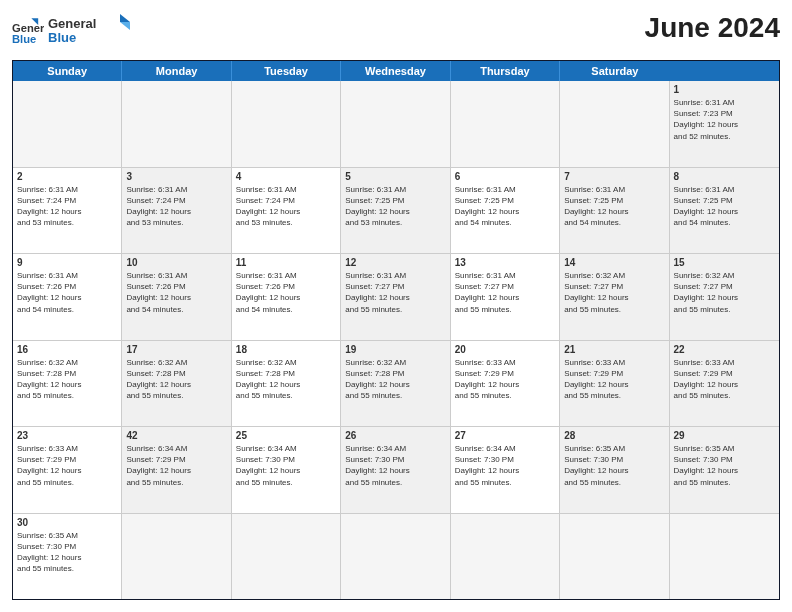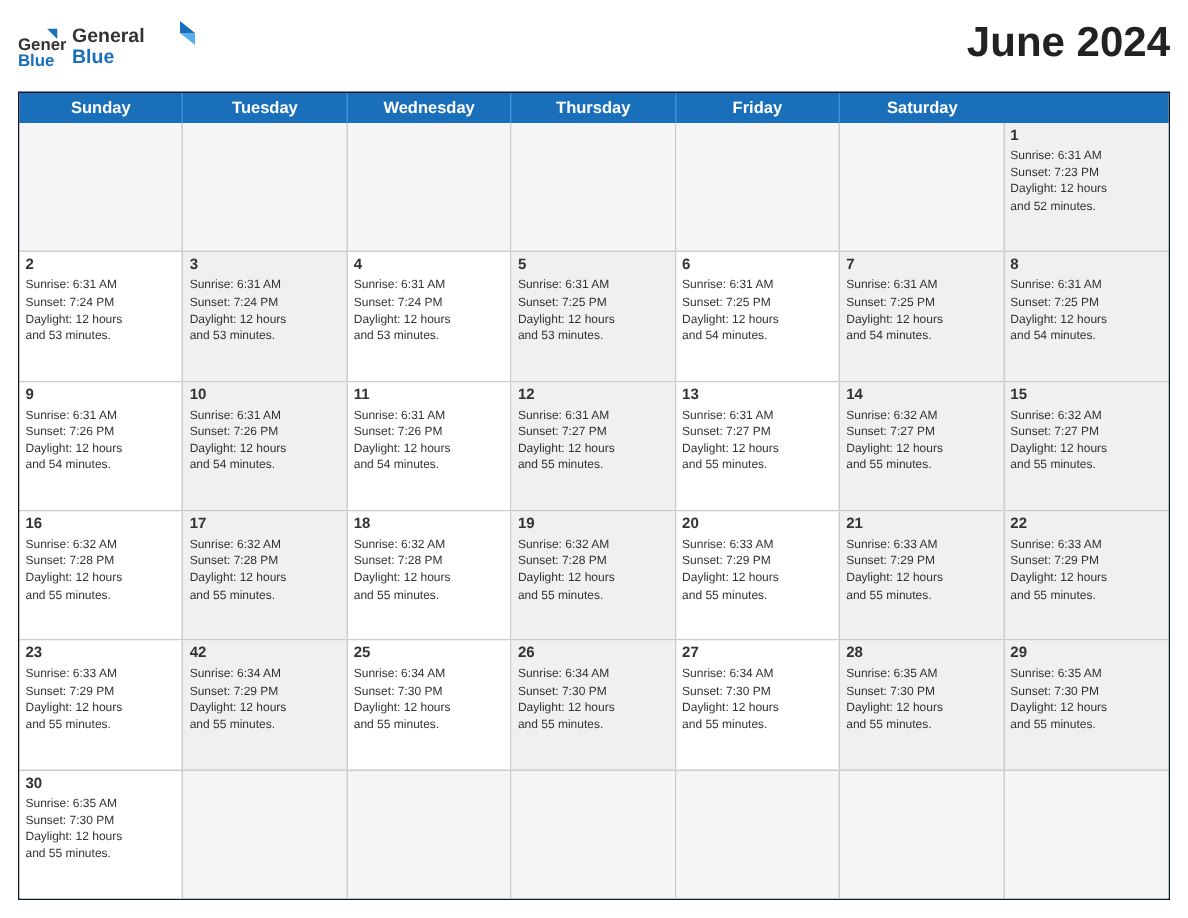--- a/index.html
+++ b/index.html
@@ -120,24 +120,24 @@
       </div>
     </div>
     <div class="title-block">
       <div class="month-year">June 2024</div>
     </div>
   </div>
 
   <div class="calendar">
     <div class="day-headers">
     <div class="day-header">Sunday</div>
+        <div class="day-header">Monday</div>
         <div class="day-header">Tuesday</div>
         <div class="day-header">Wednesday</div>
         <div class="day-header">Thursday</div>
-        <div class="day-header">Friday</div>
         <div class="day-header">Saturday</div>
       </div>
     <div class="calendar-body">
     <div class="week-row">
           <div class="day-cell empty"></div>
           <div class="day-cell empty"></div>
           <div class="day-cell empty"></div>
           <div class="day-cell empty"></div>
           <div class="day-cell empty"></div>
           <div class="day-cell empty"></div>

